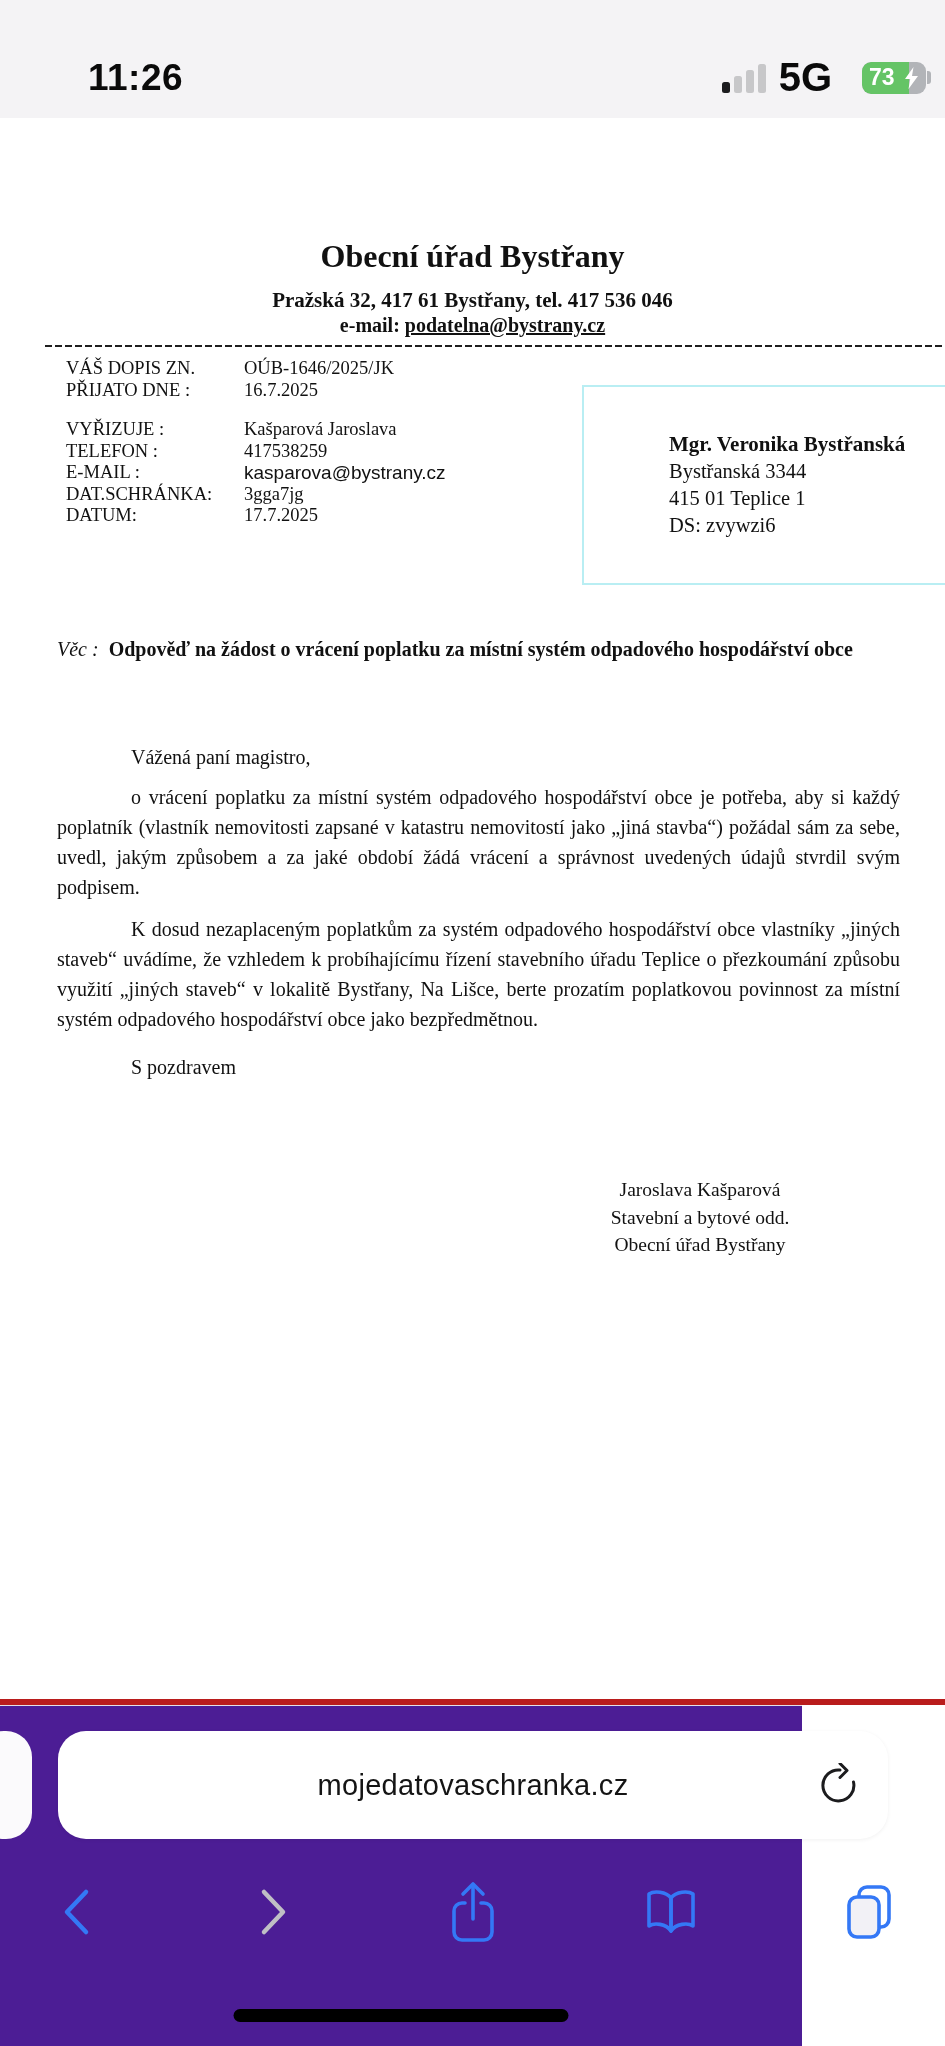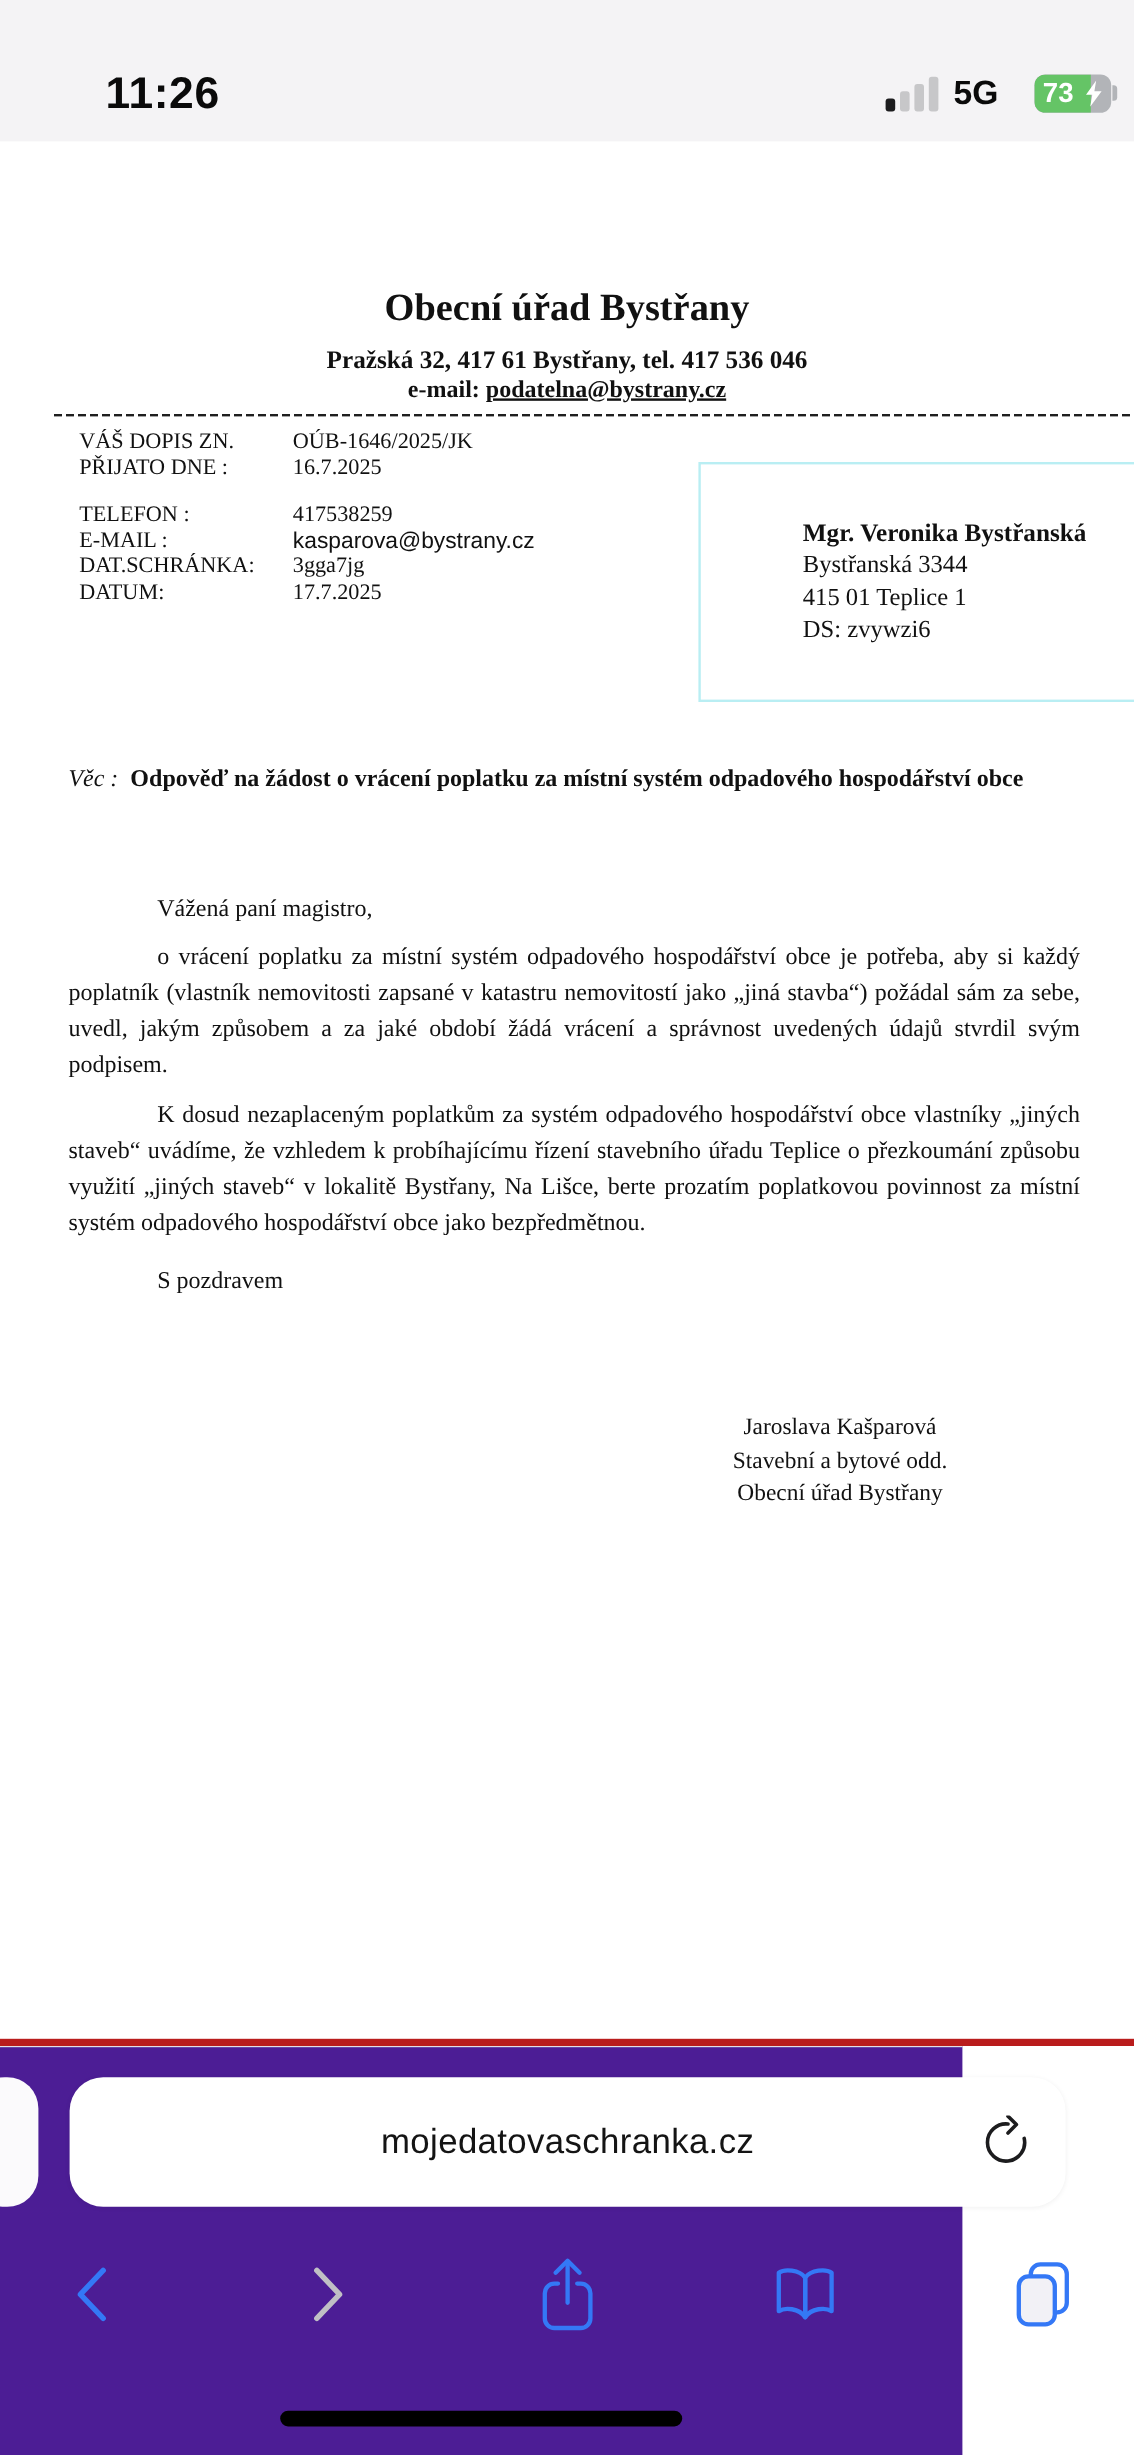--- a/index.html
+++ b/index.html
@@ -9,21 +9,21 @@
   
   .status-bar { position:absolute; left:0; top:0; width:945px; height:118px;
     background:#f4f3f5; display:flex; align-items:center; justify-content:space-between;
     padding:37px 14px 0 88px; }
   .status-time { font-size:37px; font-weight:600; color:#0a0a0a; letter-spacing:0.5px; }
   .status-right { display:flex; align-items:center; gap:13px; }
   .signal { display:flex; align-items:flex-end; gap:4px; height:30px; }
   .signal .bar { width:8px; border-radius:2.5px; background:#c7c7c9; }
   .signal .b1 { height:11px; background:#1c1c1e; }
   .signal .b2 { height:17px; } .signal .b3 { height:23px; } .signal .b4 { height:29px; }
-  .net-label { font-size:28px; font-weight:600; color:#0a0a0a; }
+  .net-label { font-size:40px; font-weight:600; color:#0a0a0a; }
   .battery { display:flex; align-items:center; margin-left:5px; }
   .battery-body { position:relative; width:64px; height:32px; border-radius:9px;
     background:#b2b4b8; overflow:hidden;margin-left:12px; }
   .battery-fill { position:absolute; left:0; top:0; bottom:0; width:73%;
     background:#65c466; border-radius:9px 0 0 9px; }
   .battery-pct { position:absolute; left:7px; top:50%; transform:translateY(-52%);
     color:#fff; font-size:23px; font-weight:700; }
   .battery-bolt { position:absolute; left:42px; top:5px; }
   .battery-nub { width:4px; height:13px; background:#b2b4b8; border-radius:0 3px 3px 0; margin-left:1px; }
 
@@ -122,20 +122,24 @@
     <div class="ref-row">
       <span class="ref-label">VÁŠ DOPIS ZN.</span>
       <span class="ref-value">OÚB-1646/2025/JK</span>
     </div>
     <div class="ref-row">
       <span class="ref-label">PŘIJATO DNE :</span>
       <span class="ref-value">16.7.2025</span>
     </div>
     <div class="ref-gap"></div>
     <div class="ref-row">
+      <span class="ref-label">VYŘIZUJE :</span>
+      <span class="ref-value">Kašparová Jaroslava</span>
+    </div>
+    <div class="ref-row">
       <span class="ref-label">TELEFON :</span>
       <span class="ref-value">417538259</span>
     </div>
     <div class="ref-row">
       <span class="ref-label">E-MAIL :</span>
       <span class="ref-value sans">kasparova@bystrany.cz</span>
     </div>
     <div class="ref-row">
       <span class="ref-label">DAT.SCHRÁNKA:</span>
       <span class="ref-value">3gga7jg</span>

